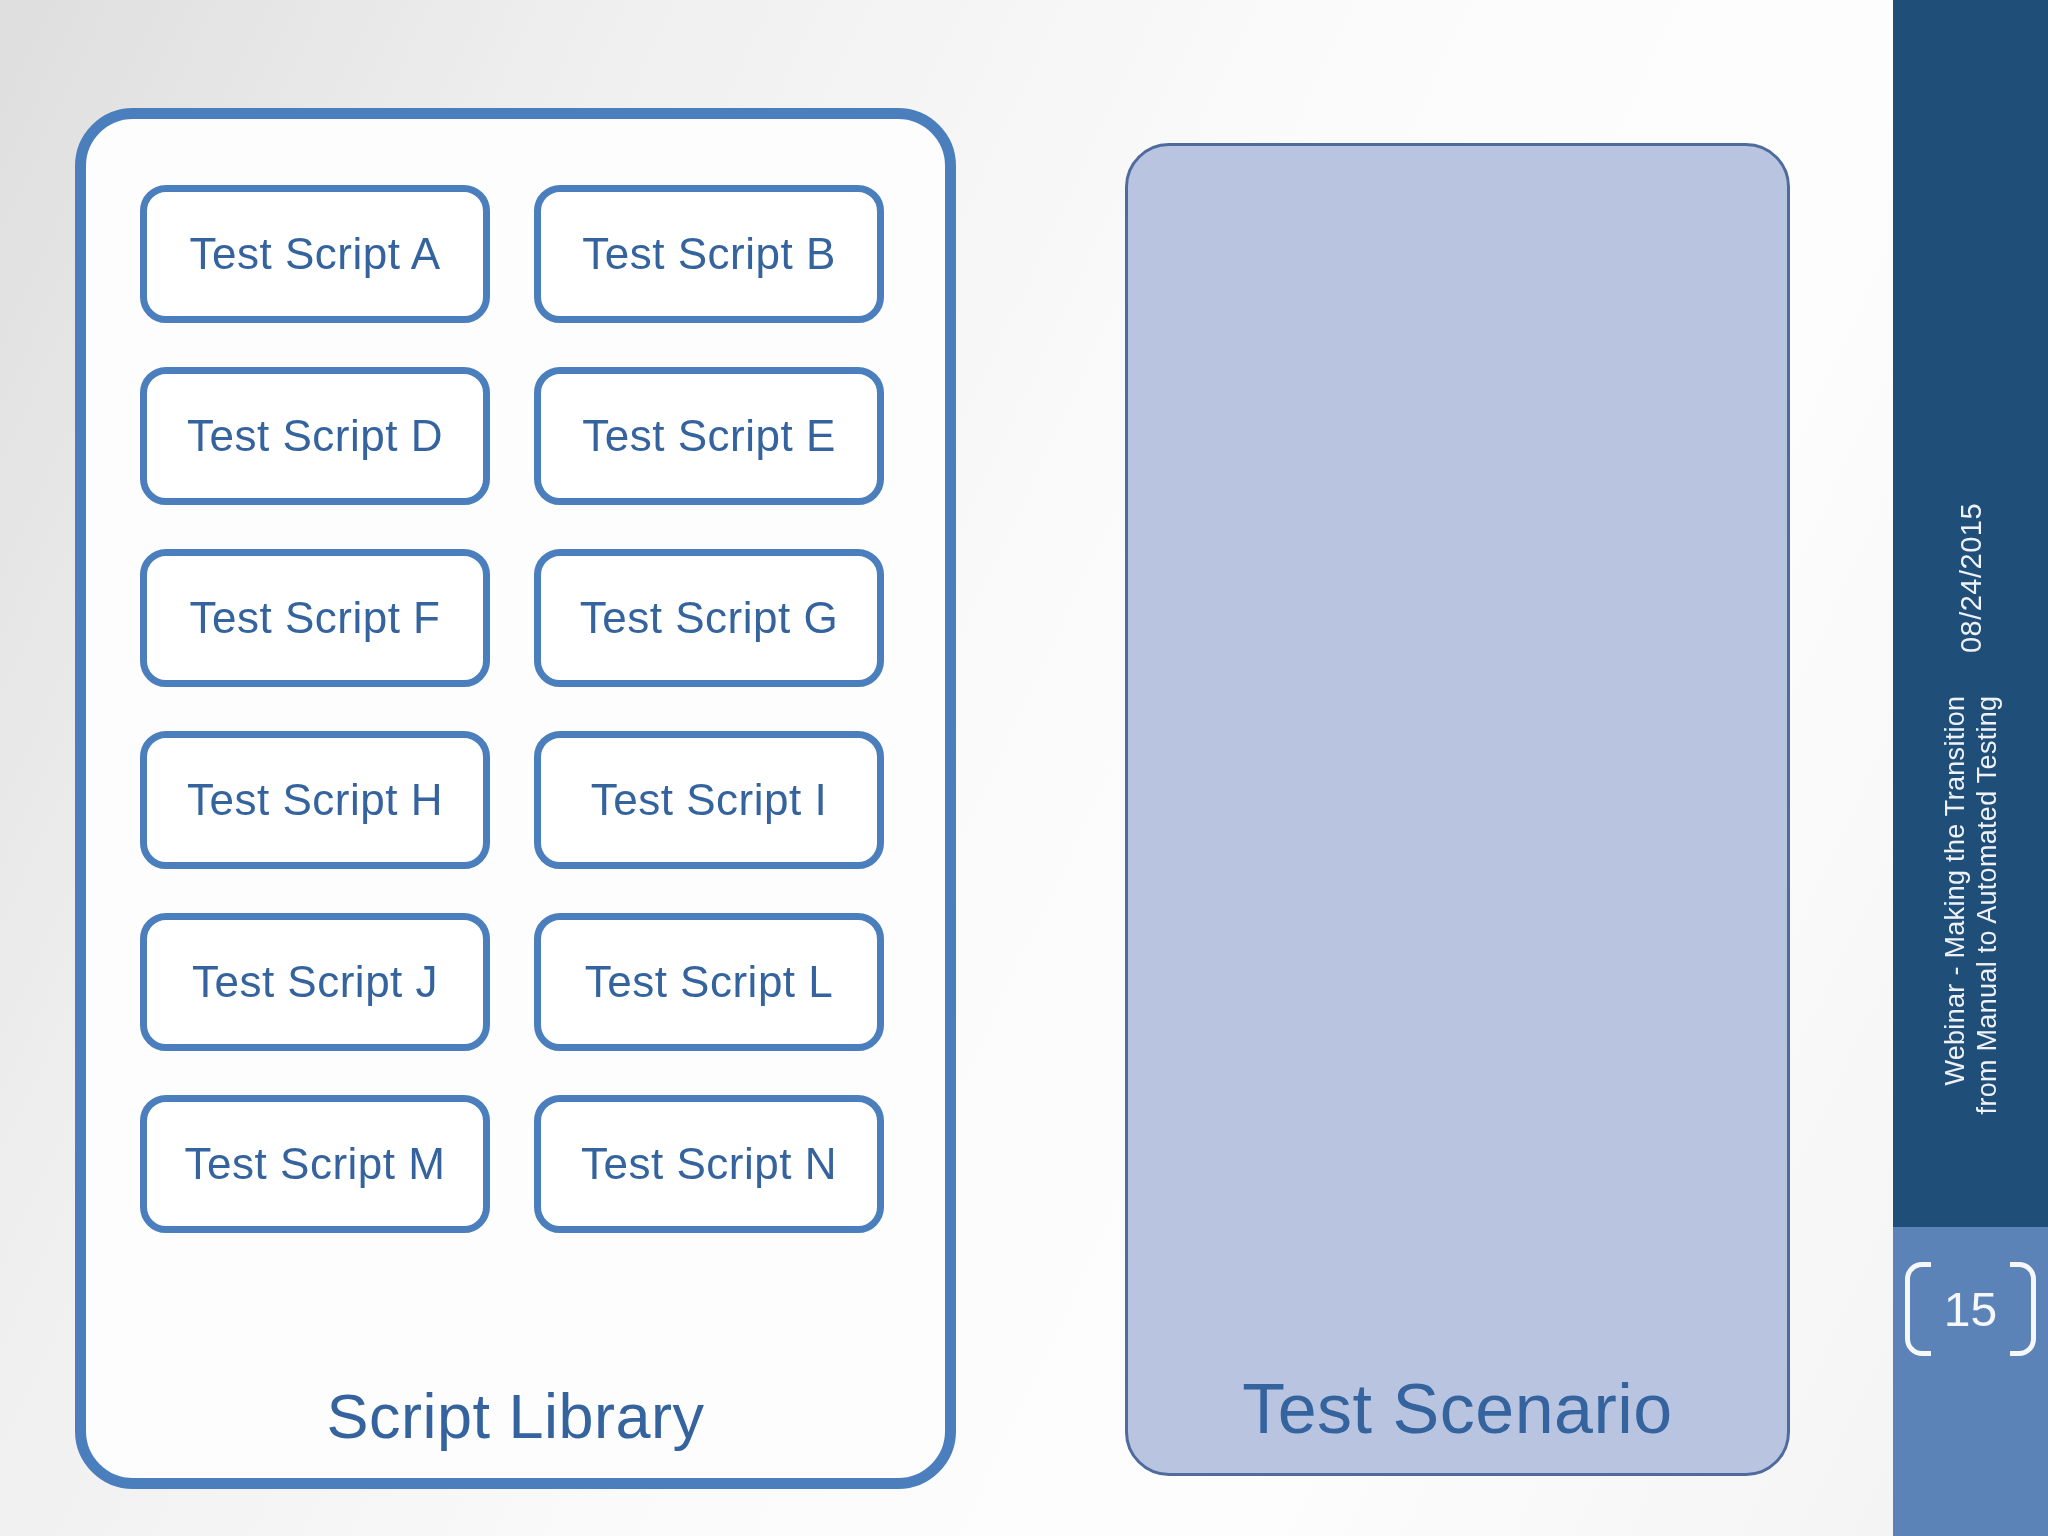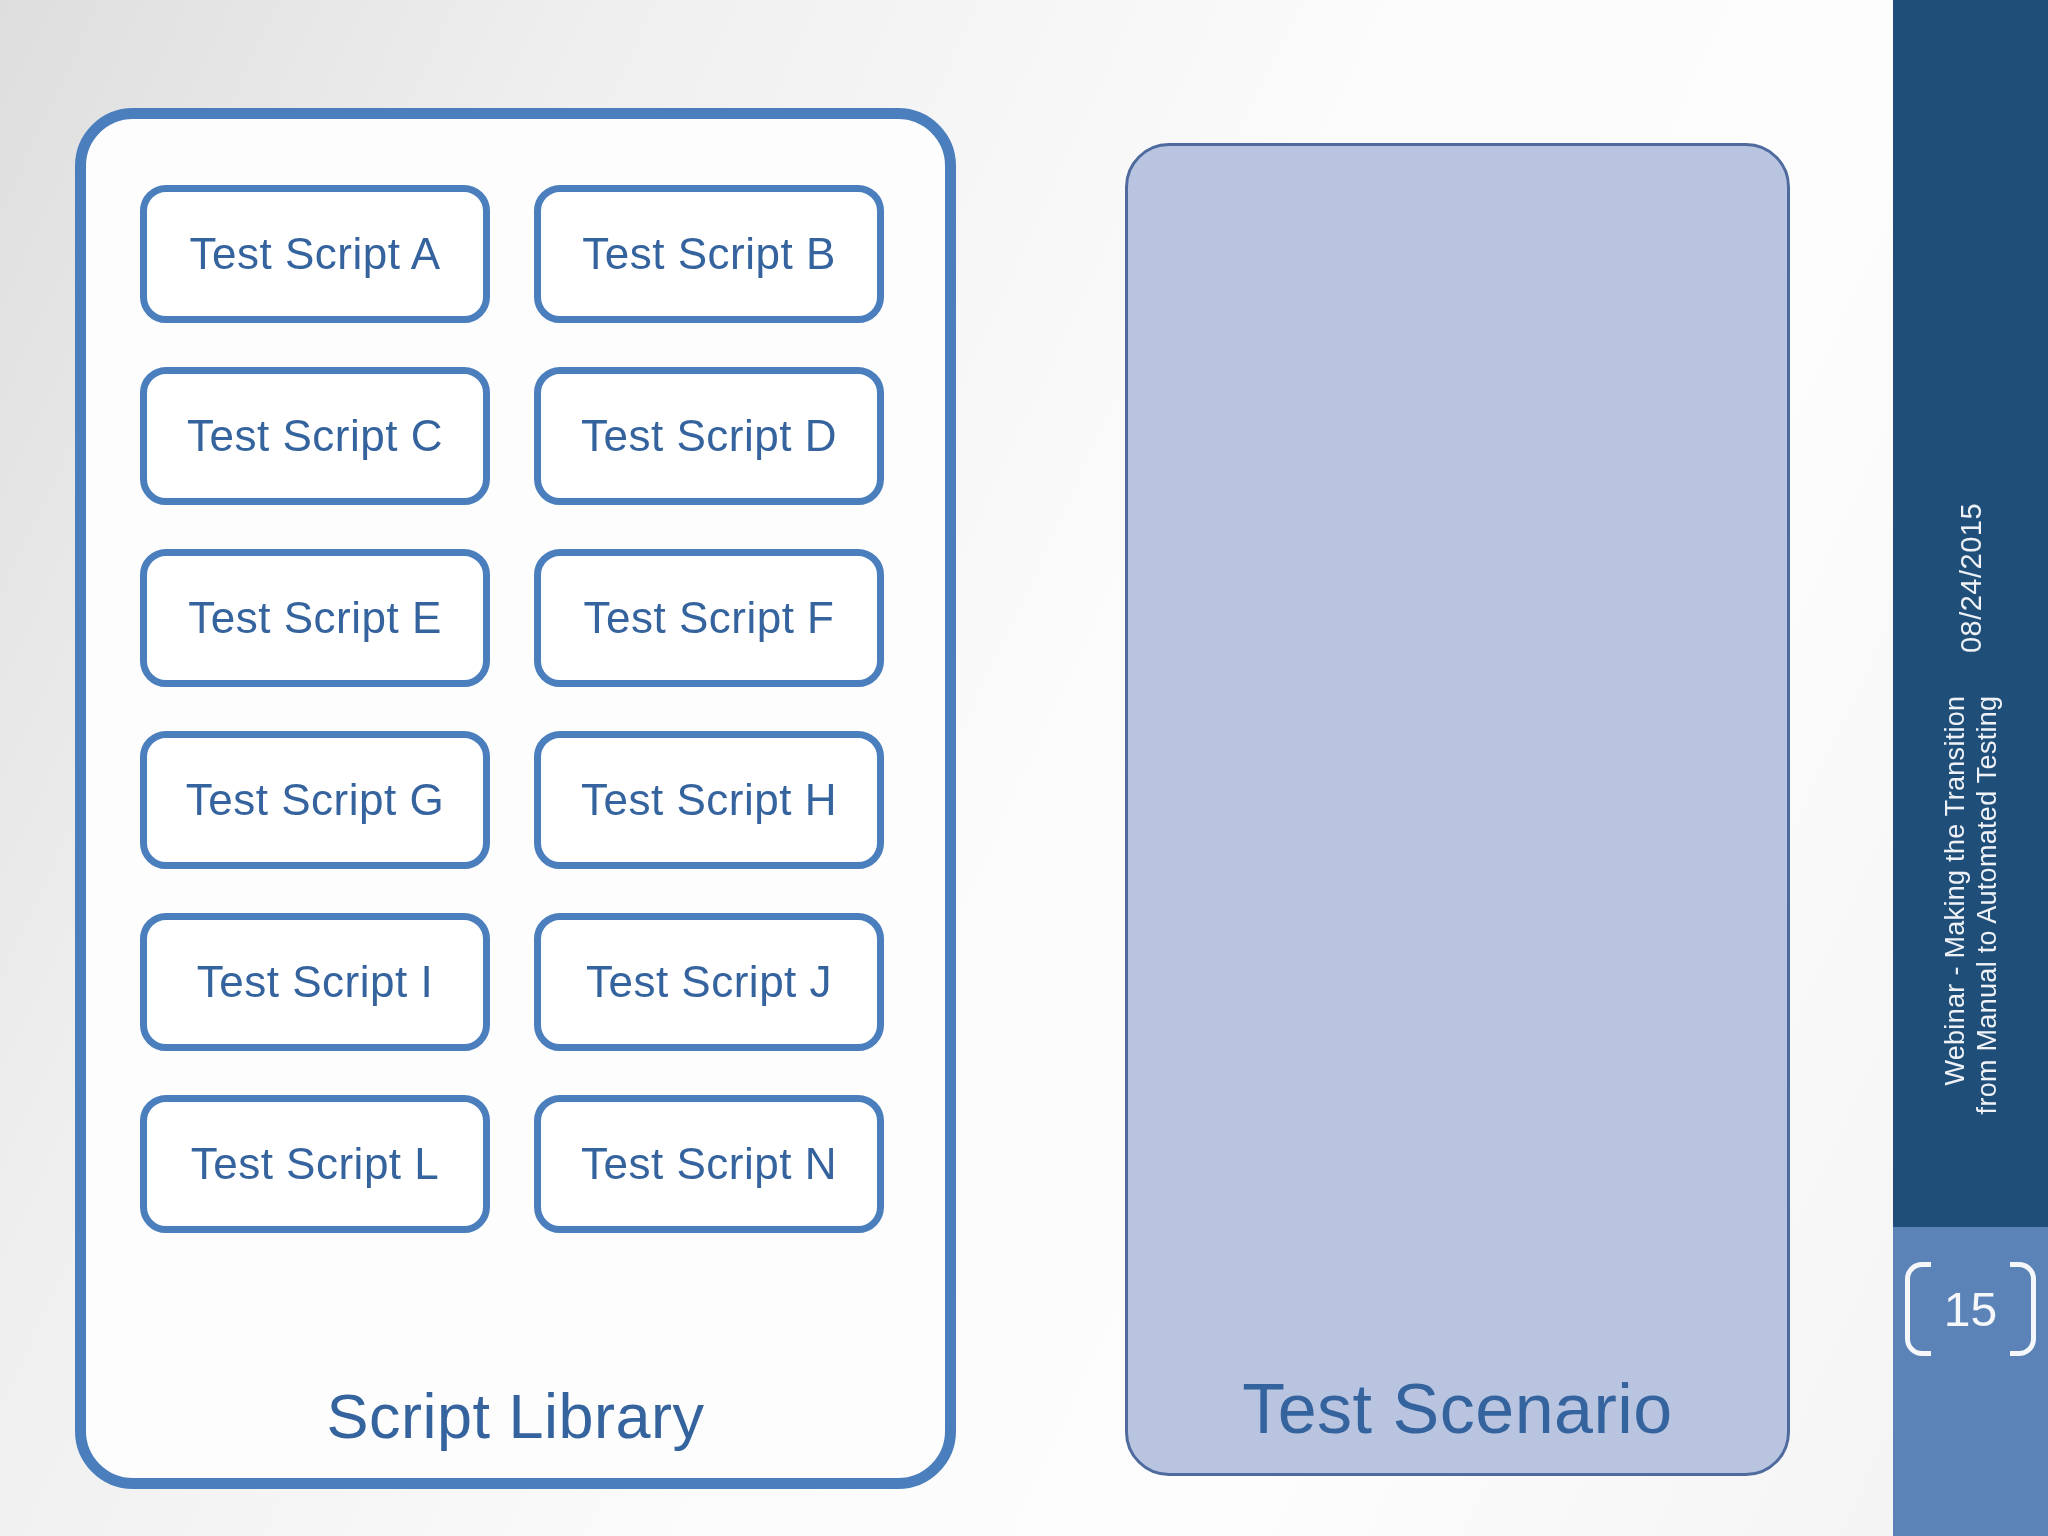--- a/index.html
+++ b/index.html
@@ -158,23 +158,20 @@
 
   <section class="script-library">
     <div class="script-grid">
       <div class="script-box">
           <span>Test Script A</span>
         </div>
       <div class="script-box">
           <span>Test Script B</span>
         </div>
       <div class="script-box">
-          <span>Test Script C</span>
-        </div>
-      <div class="script-box">
           <span>Test Script D</span>
         </div>
       <div class="script-box">
           <span>Test Script E</span>
         </div>
       <div class="script-box">
           <span>Test Script F</span>
         </div>
       <div class="script-box">
           <span>Test Script G</span>
@@ -183,20 +180,23 @@
           <span>Test Script H</span>
         </div>
       <div class="script-box">
           <span>Test Script I</span>
         </div>
       <div class="script-box">
           <span>Test Script J</span>
         </div>
       <div class="script-box">
           <span>Test Script L</span>
+        </div>
+      <div class="script-box">
+          <span>Test Script M</span>
         </div>
       <div class="script-box">
           <span>Test Script N</span>
         </div>
     </div>
     <div class="library-title">Script Library</div>
   </section>
 
   <section class="test-scenario">
     <div class="scenario-title">Test Scenario</div>

